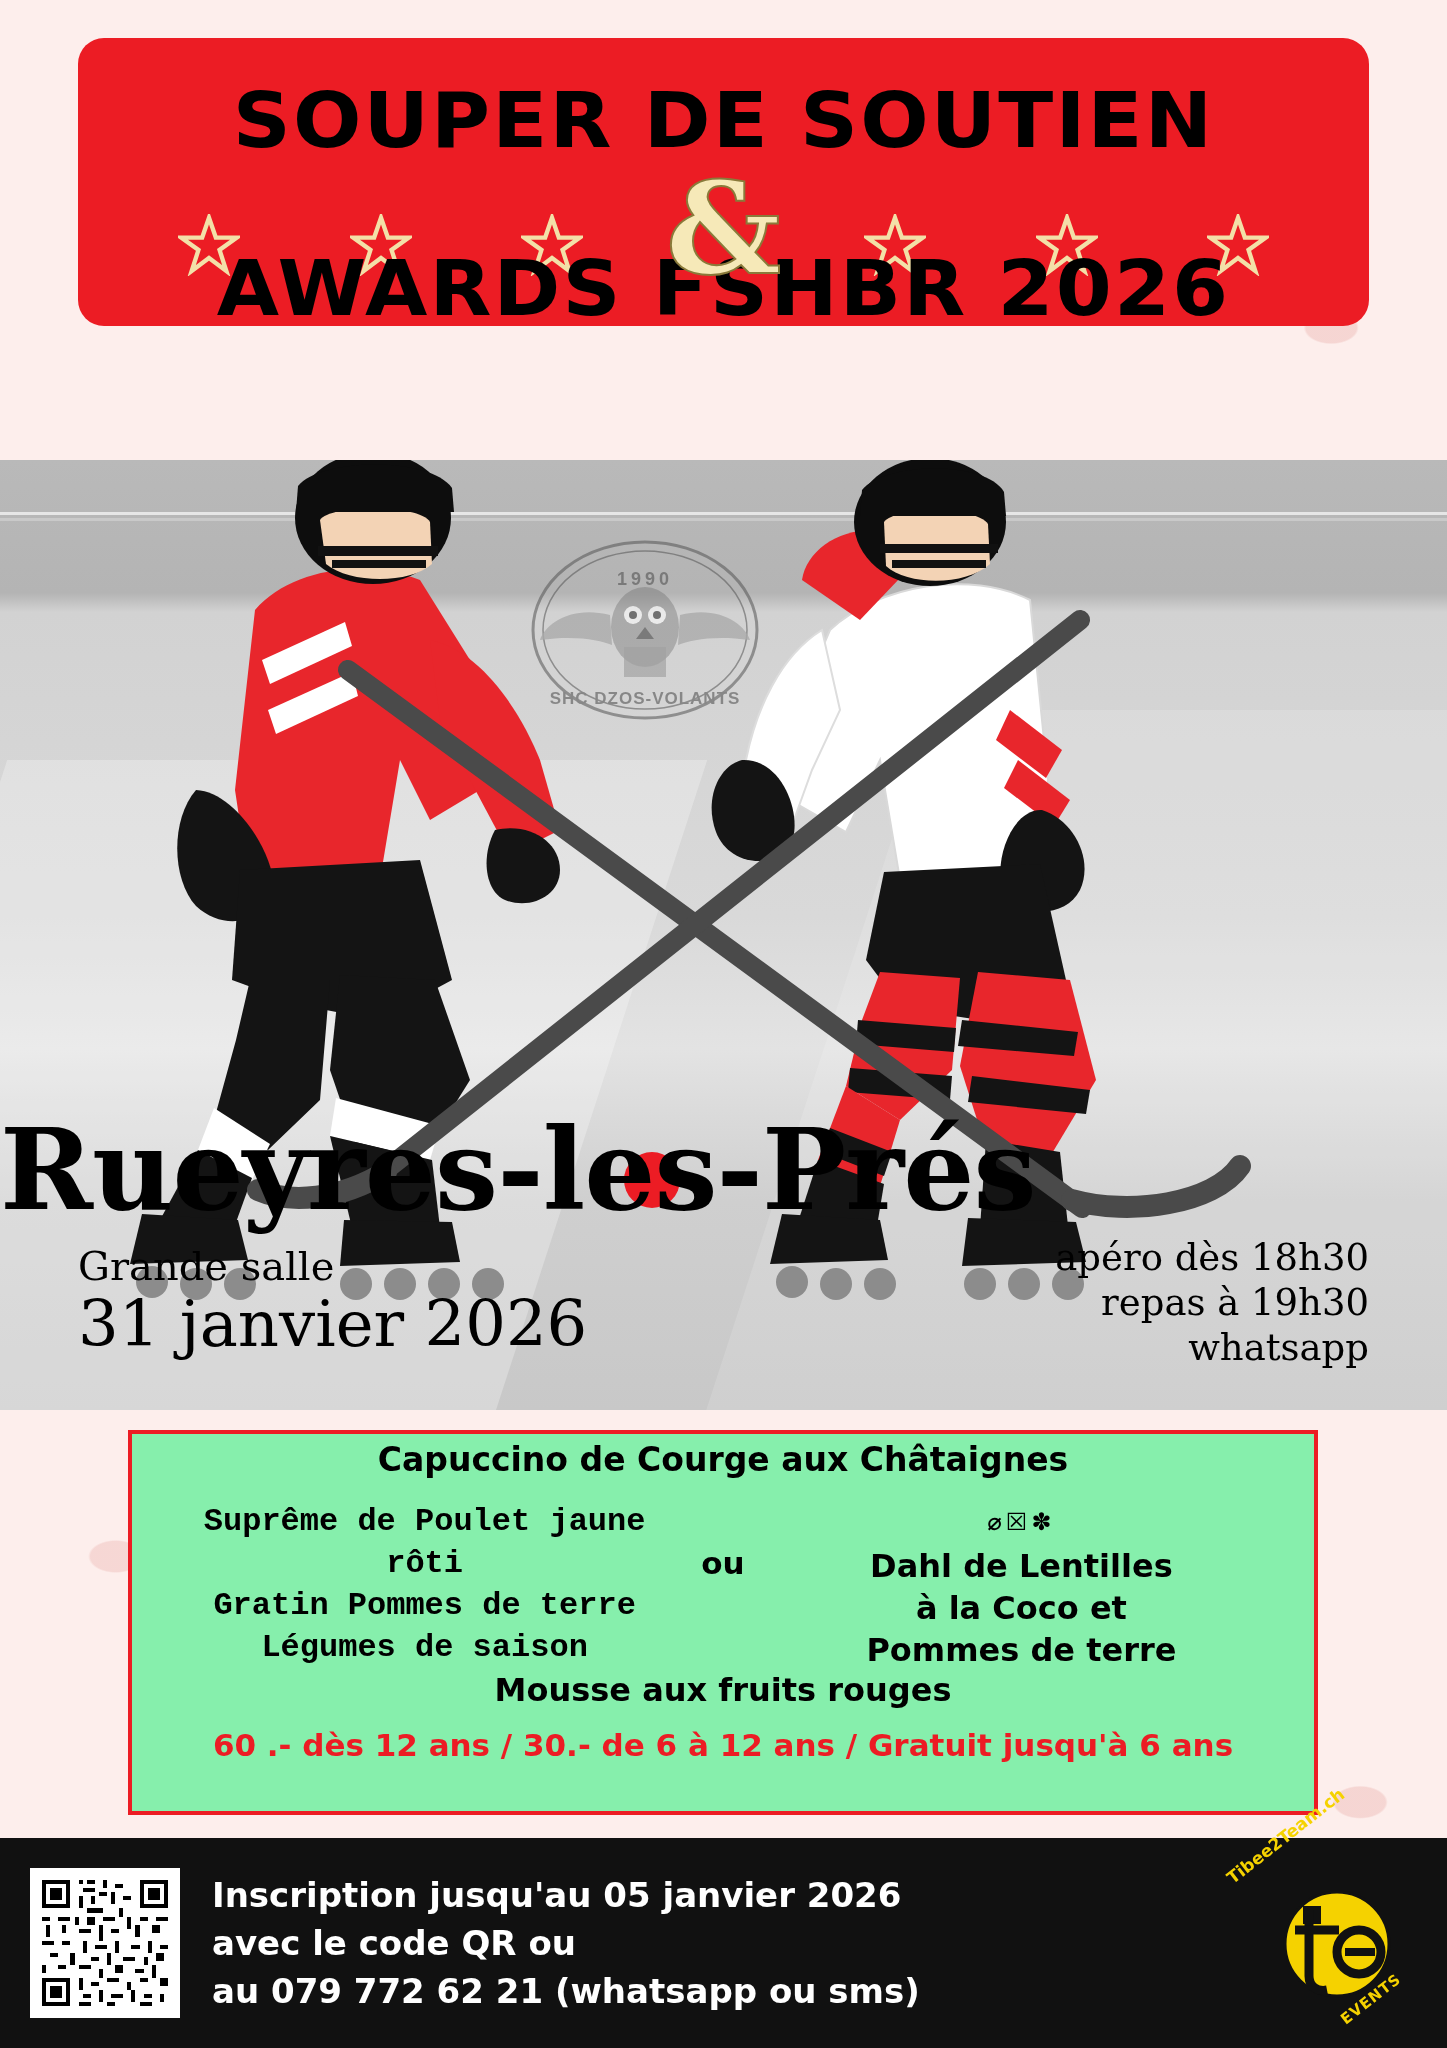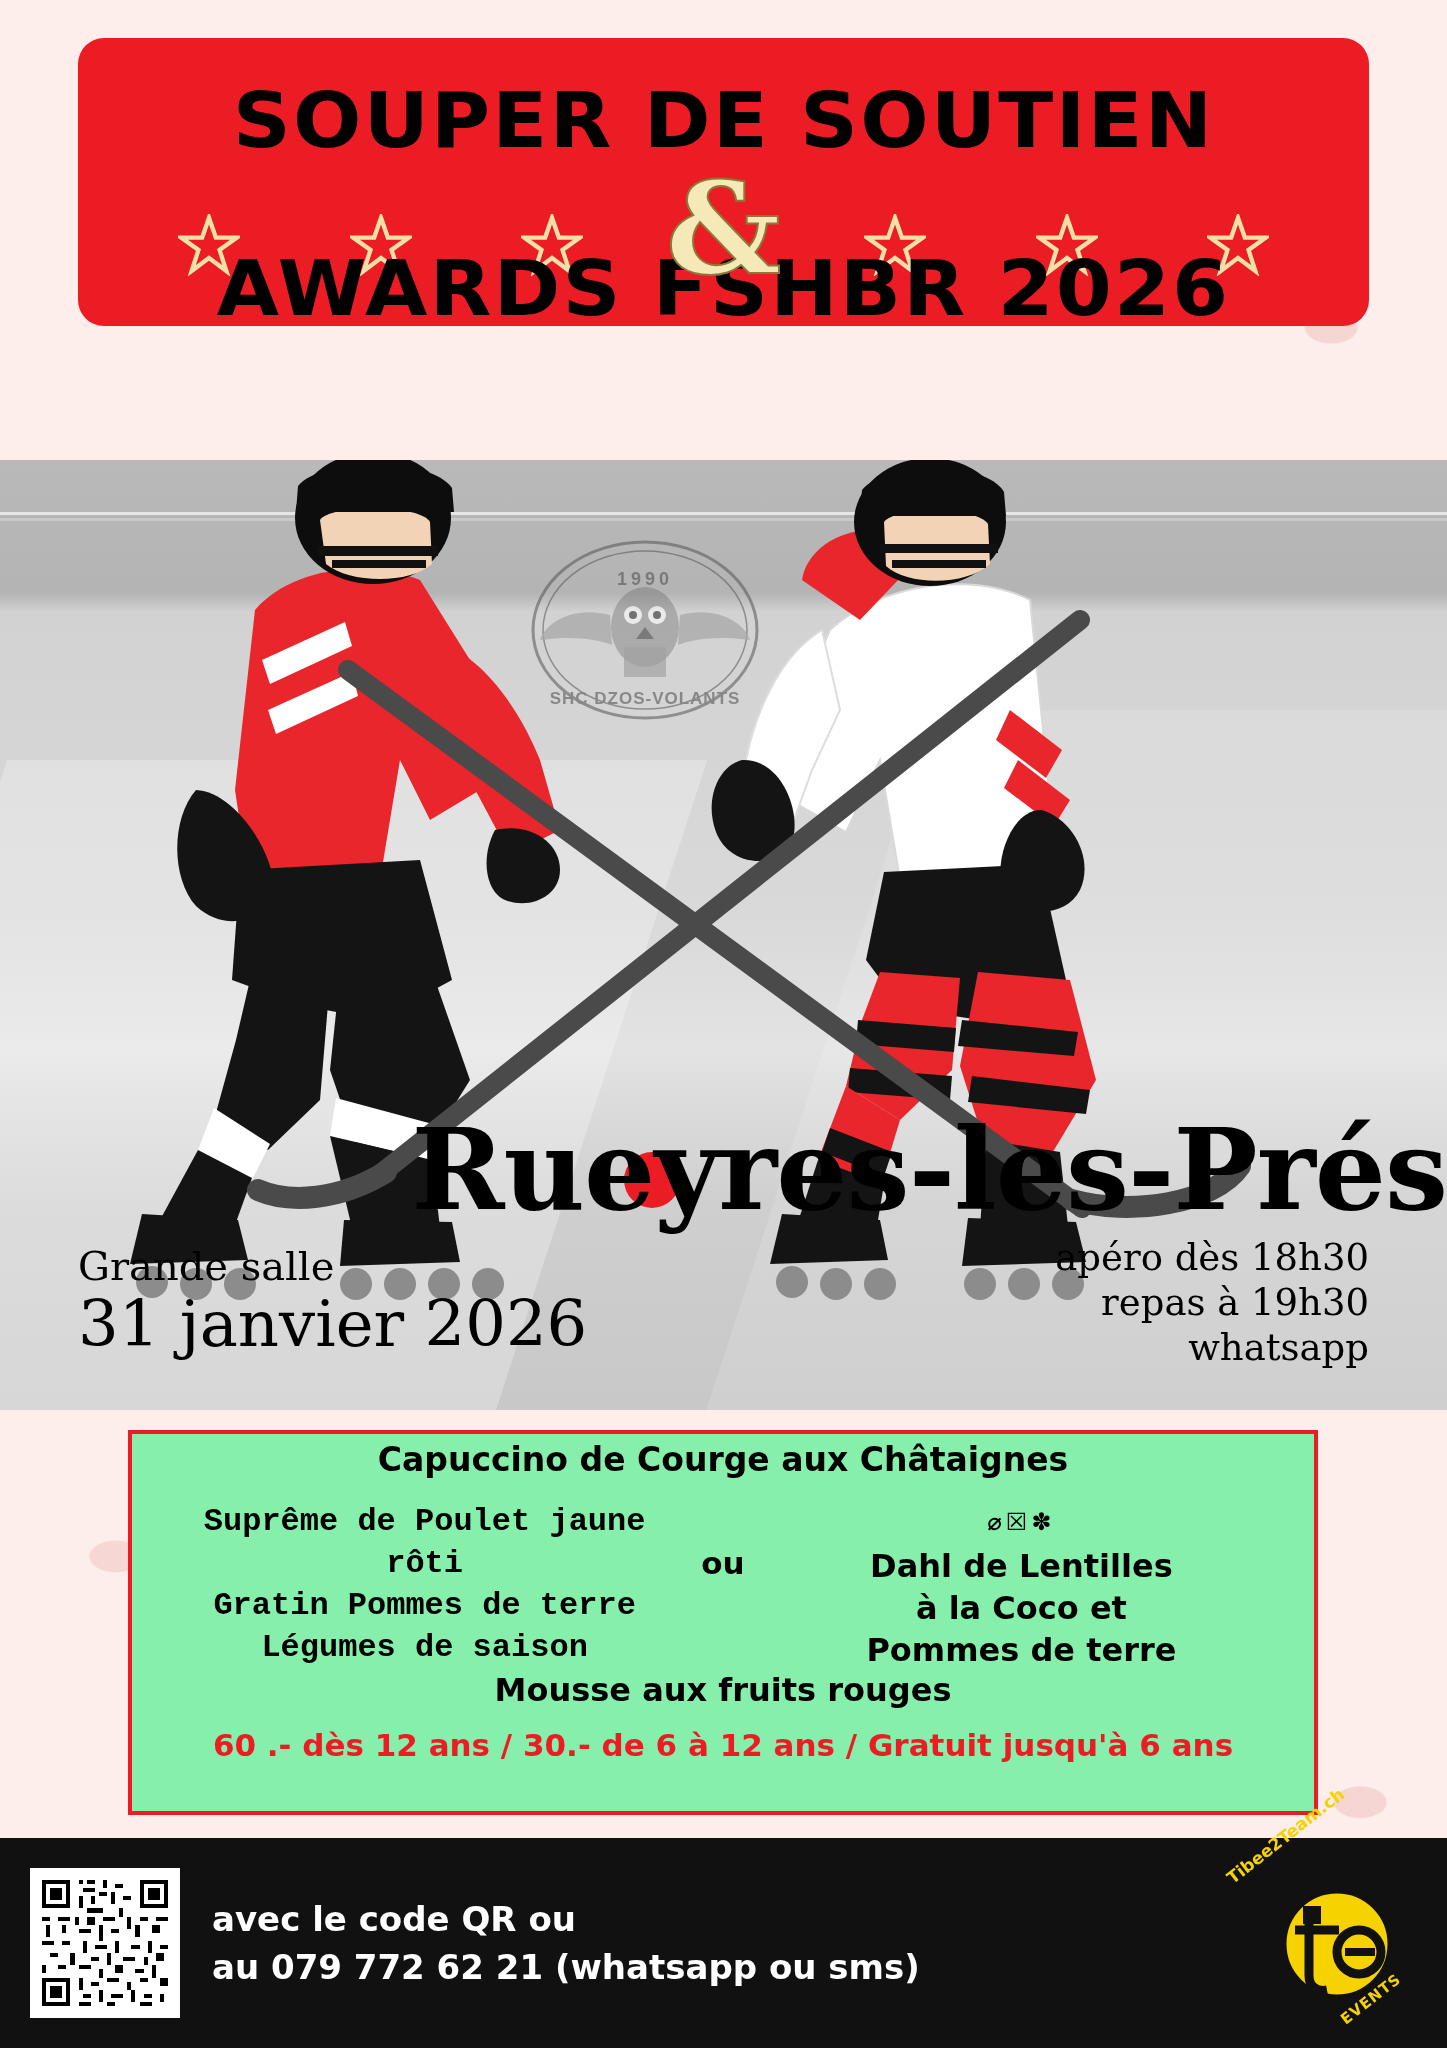--- a/index.html
+++ b/index.html
@@ -132,21 +132,21 @@
   
   .players { position: absolute; inset: 0; }
 
   
   .location-block {
     position: absolute;
     left: 0; top: 1115px; width: 1447px;
     z-index: 7;
   }
   .city {
-    text-align: right;
+    text-align: left;
     font-family: "DejaVu Serif", serif;
     font-weight: 700;
     font-size: 112px;
     line-height: 110px;
     color: #000;
     letter-spacing: -1px;
   }
   .left-info {
     position: absolute;
     left: 78px; top: 128px;
@@ -540,20 +540,21 @@
           <rect x="23" y="28" width="1" height="3"></rect>
             <rect x="26" y="29" width="2" height="1"></rect>
             <rect x="30" y="29" width="1" height="2"></rect>
           <rect x="10" y="31" width="3" height="1"></rect>
             <rect x="17" y="31" width="2" height="1"></rect>
             <rect x="25" y="31" width="3" height="1"></rect>
         </g>
       </svg>
     </div>
     <div class="footer-text">
+      <div>Inscription jusqu'au 05 janvier 2026</div>
       <div>avec le code QR ou</div>
       <div>au 079 772 62 21 (whatsapp ou sms)</div>
     </div>
     <div class="footer-logo">
       <svg viewBox="0 0 190 150" width="190" height="150">
         <circle cx="120" cy="78" r="52" fill="#f5d200"></circle>
         <circle cx="120" cy="78" r="52" fill="none" stroke="#111" stroke-width="3"></circle>
         <path d="M86 40 h18 v18 h-18 z" fill="#111"></path>
         <path d="M92 44 v66 c0 10 8 16 18 14" stroke="#111" stroke-width="9" fill="none"></path>
         <path d="M78 64 h44" stroke="#111" stroke-width="9"></path>

